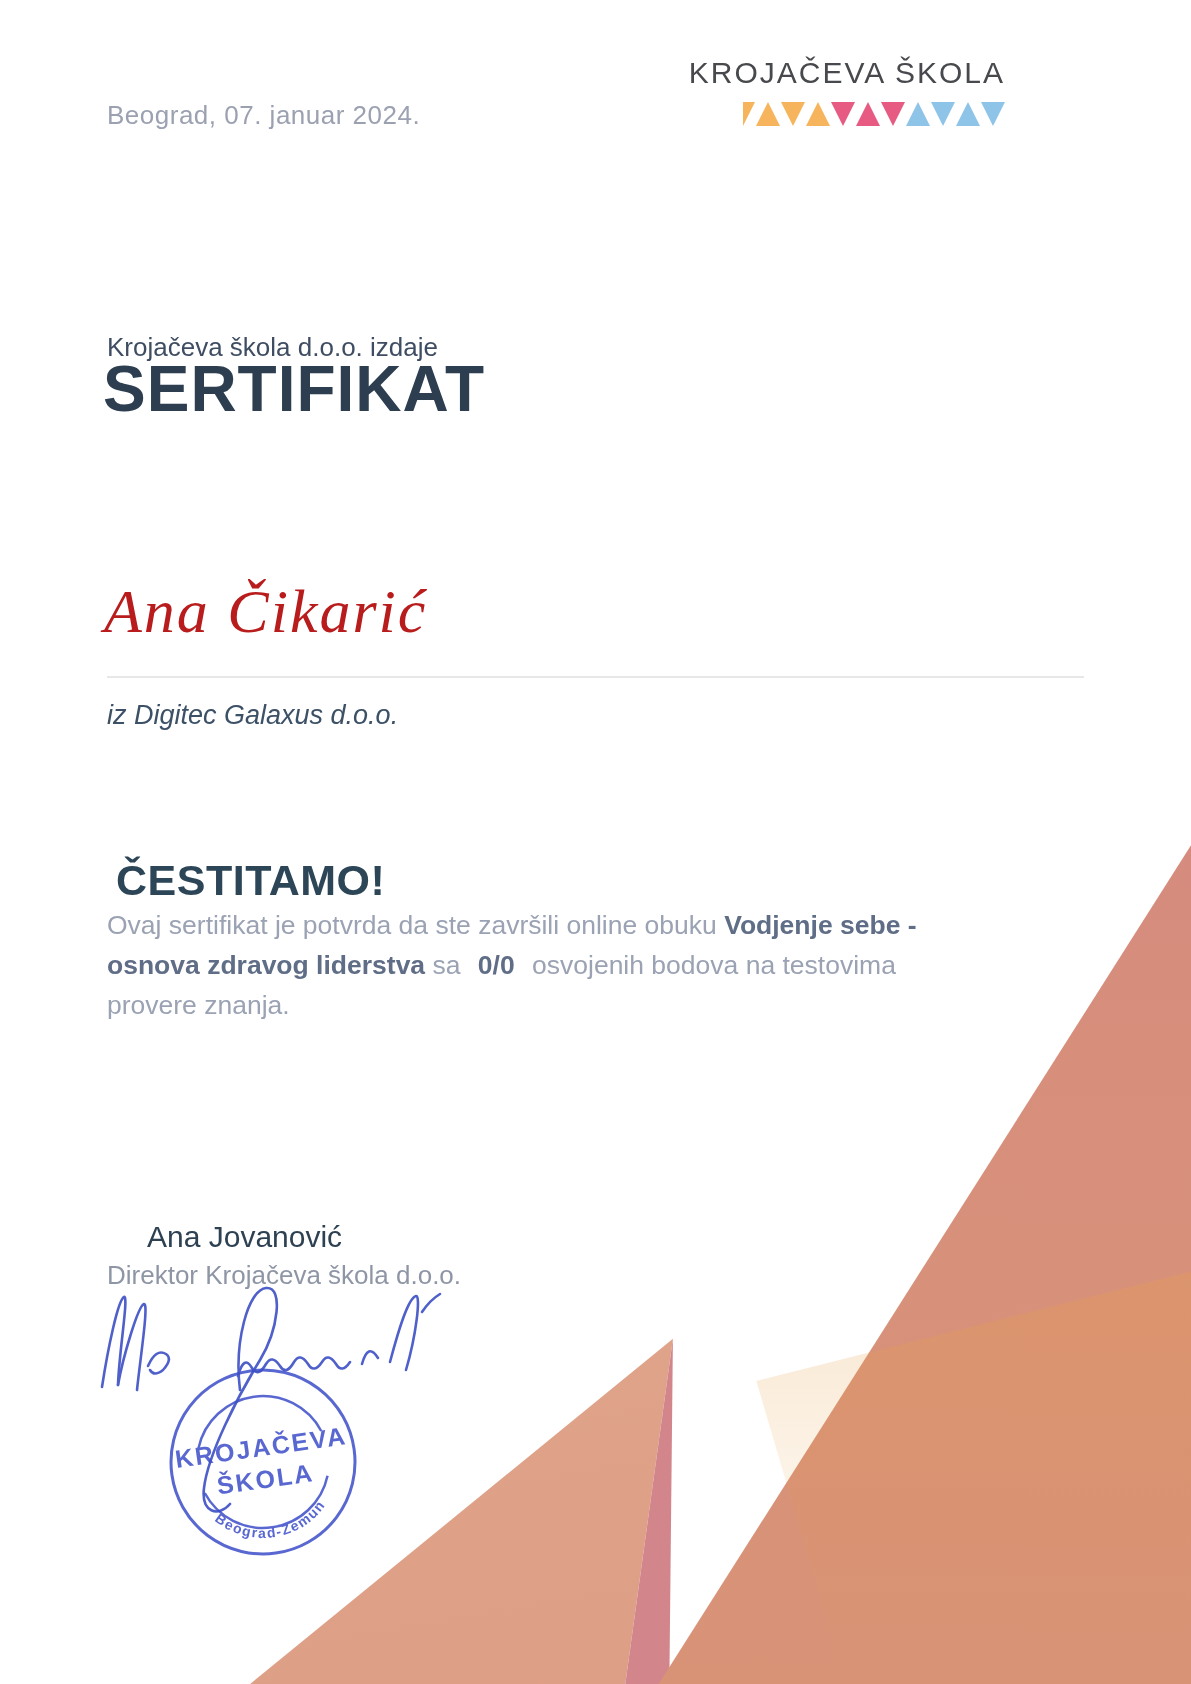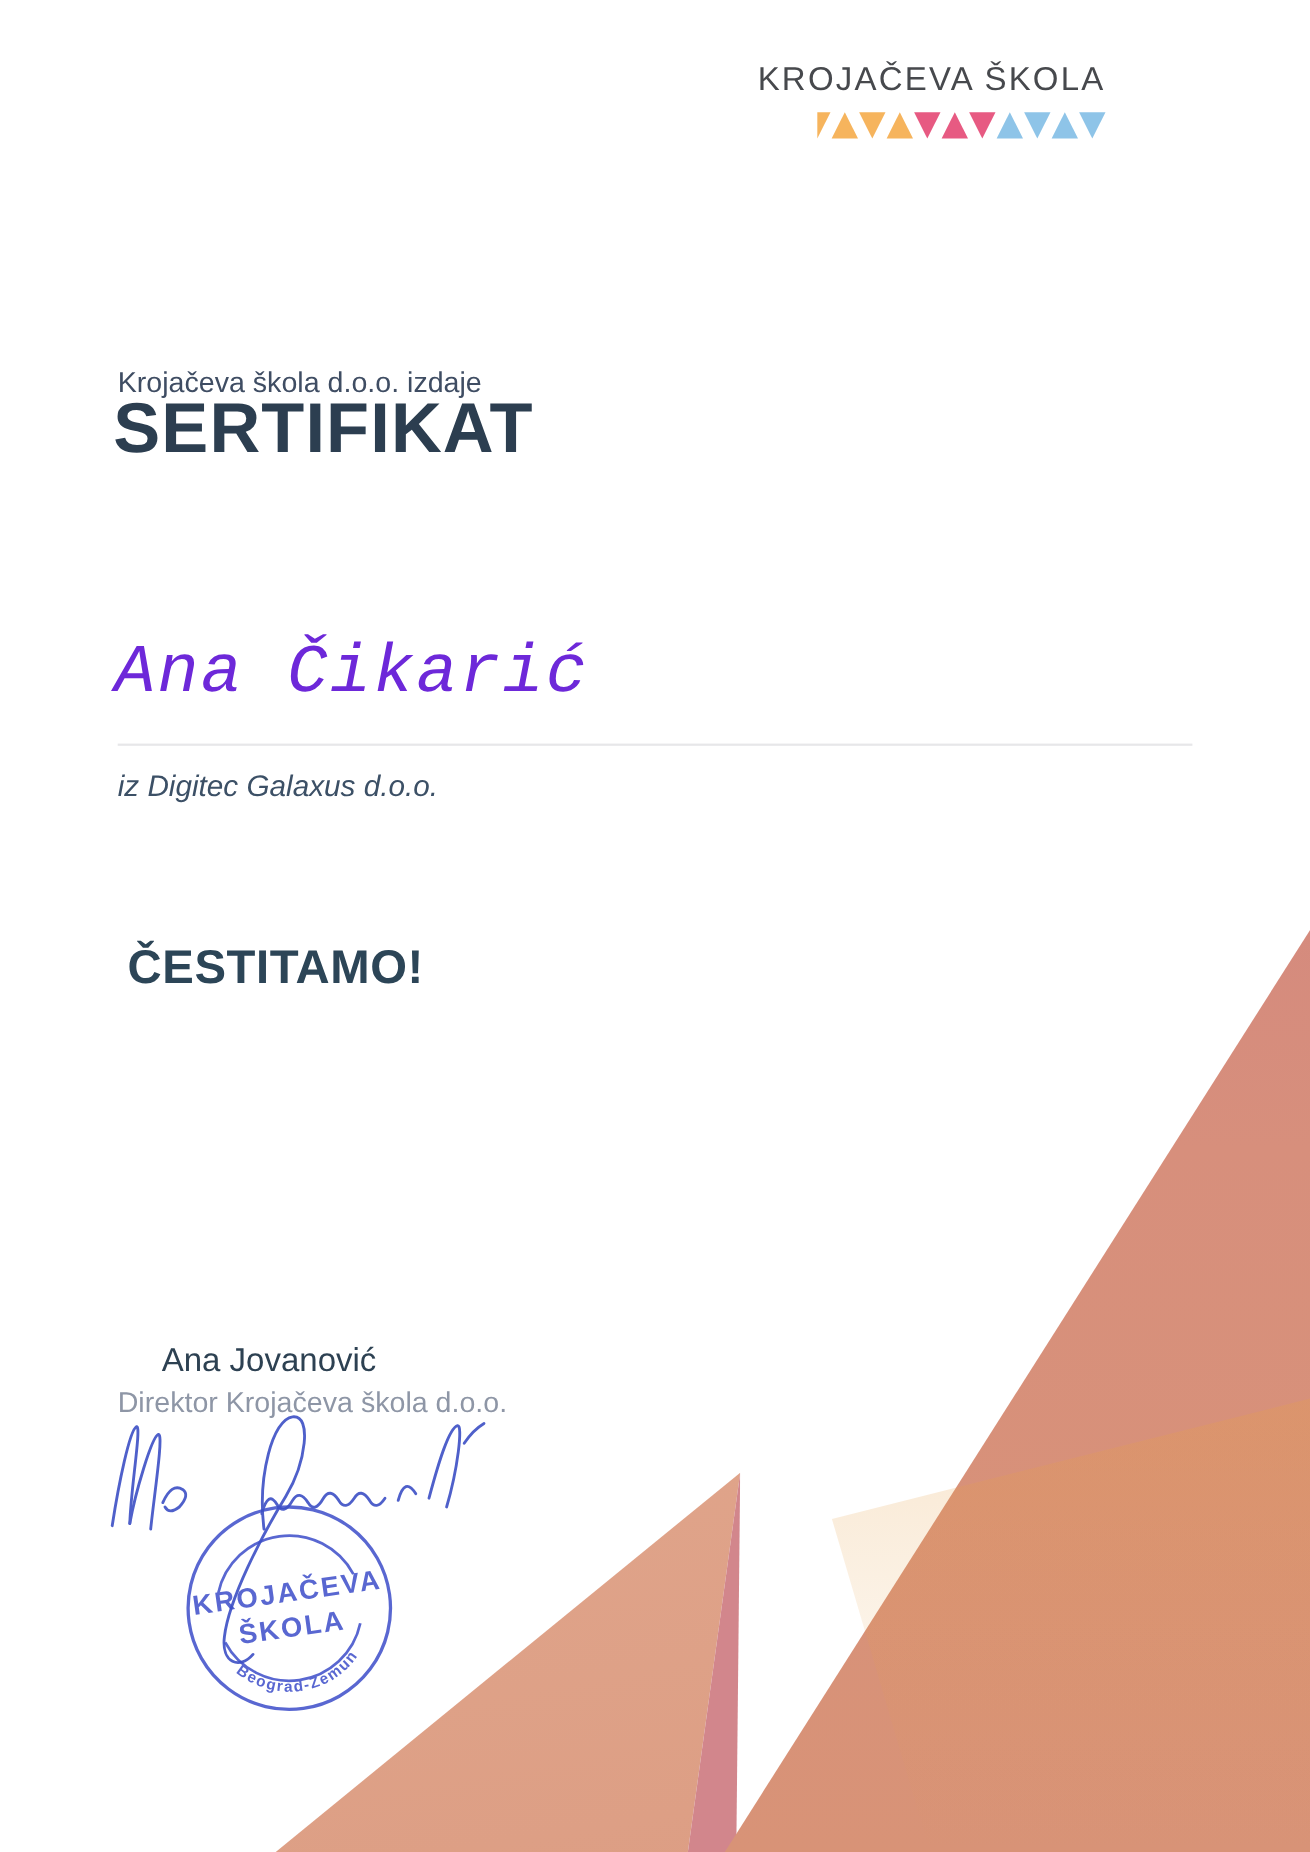--- a/index.html
+++ b/index.html
@@ -35,21 +35,21 @@
   .date{top:100px;left:107px;font-size:26px;color:#9ba1b1;letter-spacing:.5px;}
   .logo{top:56px;right:186px;text-align:right;}
   .logo-text{font-size:30px;letter-spacing:2px;color:#47494d;white-space:nowrap;}
   .logo-tris{display:flex;justify-content:flex-end;align-items:flex-start;margin-top:12px;gap:1px;height:24px;}
   .tri{width:0;height:0;}
   .tri.down{border-left:12px solid transparent;border-right:12px solid transparent;border-top:24px solid var(--c);}
   .tri.up{border-left:12px solid transparent;border-right:12px solid transparent;border-bottom:24px solid var(--c);}
   .tri.down-half{border-left:0;border-right:12px solid transparent;border-top:24px solid var(--c);}
   .issuer{top:332px;left:107px;font-size:26px;color:#3f4d63;}
   .title{top:352px;left:103px;font-size:64px;font-weight:700;color:#2c3e50;letter-spacing:1px;margin:0;}
-  .name{top:576px;left:104px;font-family:Liberation Mono, monospace;font-style:italic;font-size:62px;color:#6d28d9;letter-spacing:2px;}
+  .name{top:576px;left:104px;font-family:Liberation Serif, serif;font-style:italic;font-size:62px;color:#b91c1c;letter-spacing:2px;}
   .name-underline{top:676px;left:107px;width:977px;height:2px;background:#e7e7e9;}
   .company{top:700px;left:107px;font-size:27px;font-style:italic;font-weight:400;color:#3c5066;}
   .congrats{top:846px;left:106px;font-size:43px;font-weight:700;color:#2c4557;letter-spacing:.5px;margin:10px;}
   .bodytext{top:905px;left:107px;width:880px;font-size:26.5px;line-height:40px;color:#9aa2b3;margin:0;}
   .bodytext b{color:#5f6d87;font-weight:700;}
   .bodytext .score{margin:0 10px;}
   .sig-name{top:1220px;left:107px;font-size:30px;font-weight:500;color:#2d4152;margin-left:40px;}
   .sig-title{top:1260px;left:107px;font-size:26px;color:#8e96a6;text-align:center;}
   .sig-block{top:1282px;left:90px;width:370px;height:345px;}
   .stamp-text{font-family:"Liberation Sans",sans-serif;font-weight:700;letter-spacing:2px;}
@@ -60,20 +60,21 @@
 
 <div class="page">
 
   <div class="deco">
     <div class="wedge wedge-light"></div>
     <div class="wedge wedge-mid"></div>
     <div class="wedge wedge-main"></div>
     <div class="wedge wedge-gold"></div>
   </div>
 
+  <div class="abs date">Beograd, 07. januar 2024.</div>
 
   <div class="abs logo">
     <div class="logo-text">KROJAČEVA ŠKOLA</div>
     <div class="logo-tris" id="logo-triangles">
         <div class="tri down-half" style="--c: #f6b45d;"></div>
         <div class="tri up" style="--c: #f6b45d;"></div>
         <div class="tri down" style="--c: #f6b45d;"></div>
         <div class="tri up" style="--c: #f6b45d;"></div>
         <div class="tri down" style="--c: #e75a82;"></div>
         <div class="tri up" style="--c: #e75a82;"></div>
@@ -86,20 +87,21 @@
   </div>
 
   <div class="abs issuer">Krojačeva škola d.o.o. izdaje</div>
   <h1 class="abs title">SERTIFIKAT</h1>
 
   <div class="abs name">Ana Čikarić</div>
   <div class="abs name-underline"></div>
   <div class="abs company">iz Digitec Galaxus d.o.o.</div>
 
   <h2 class="abs congrats">ČESTITAMO!</h2>
+  <p class="abs bodytext"><span>Ovaj sertifikat je potvrda da ste završili online obuku </span><b>Vodjenje sebe - osnova zdravog liderstva</b><span> sa </span><b class="score">0/0</b><span> osvojenih bodova na testovima provere znanja.</span></p>
 
   <div class="abs sig-name">Ana Jovanović</div>
   <div class="abs sig-title">Direktor Krojačeva škola d.o.o.</div>
 
   <svg class="abs sig-block" viewBox="0 0 370 345" xmlns="http://www.w3.org/2000/svg">
 
     <g transform="rotate(-8 173 180)" stroke="#4353cb" fill="none" opacity="0.88">
       <circle cx="173" cy="180" r="92" stroke-width="3"></circle>
       <path d="M111,157.4 A66,66 0 0 1 235,157.4" stroke-width="2.5"></path>
       <path d="M235,202.6 A66,66 0 0 1 111,202.6" stroke-width="2.5"></path>

